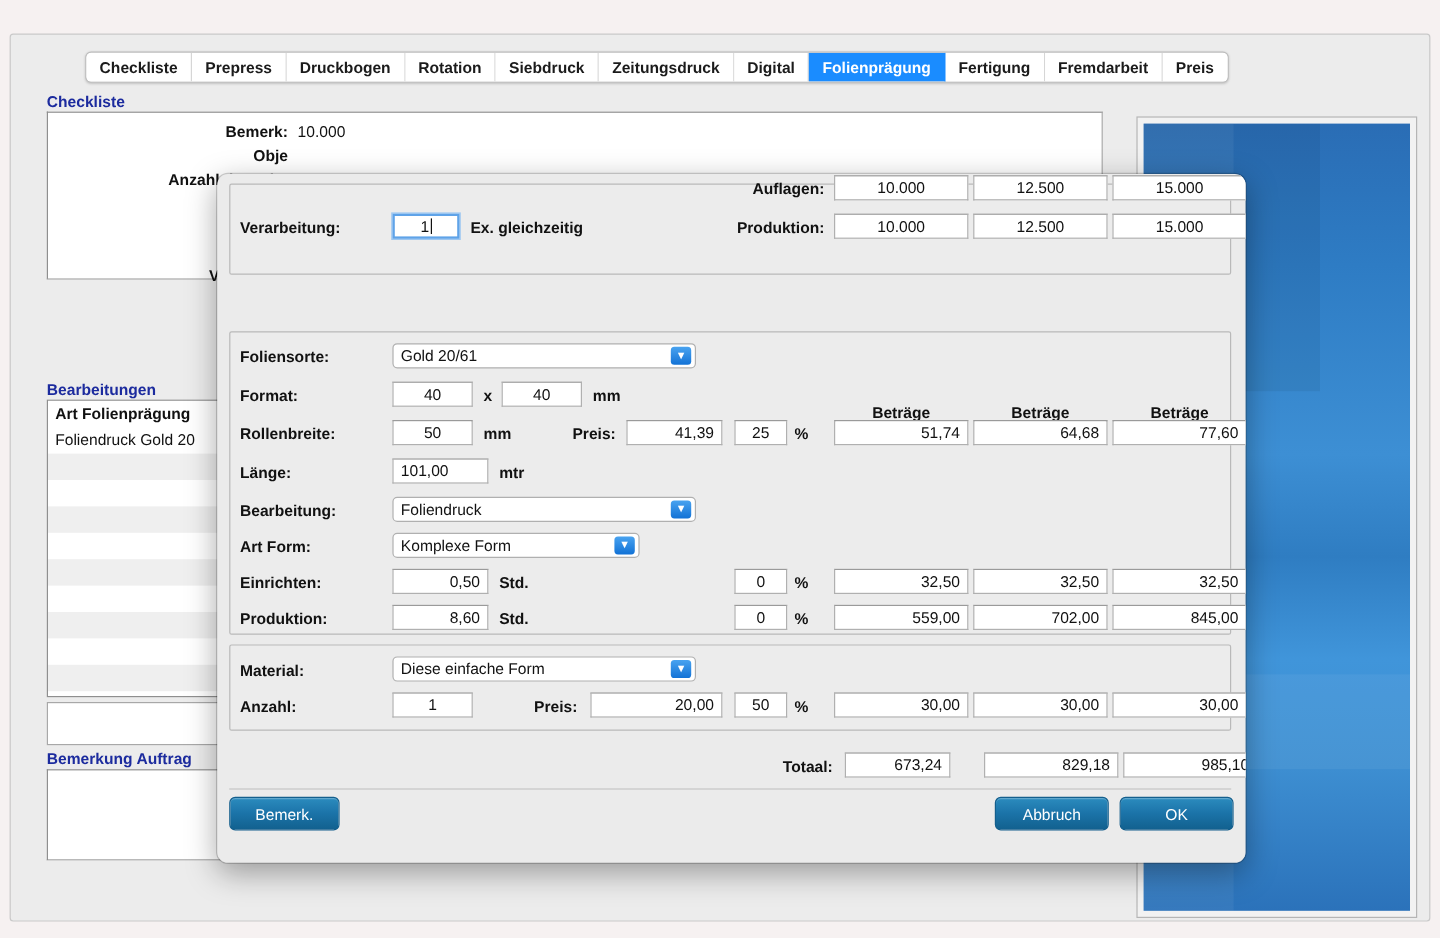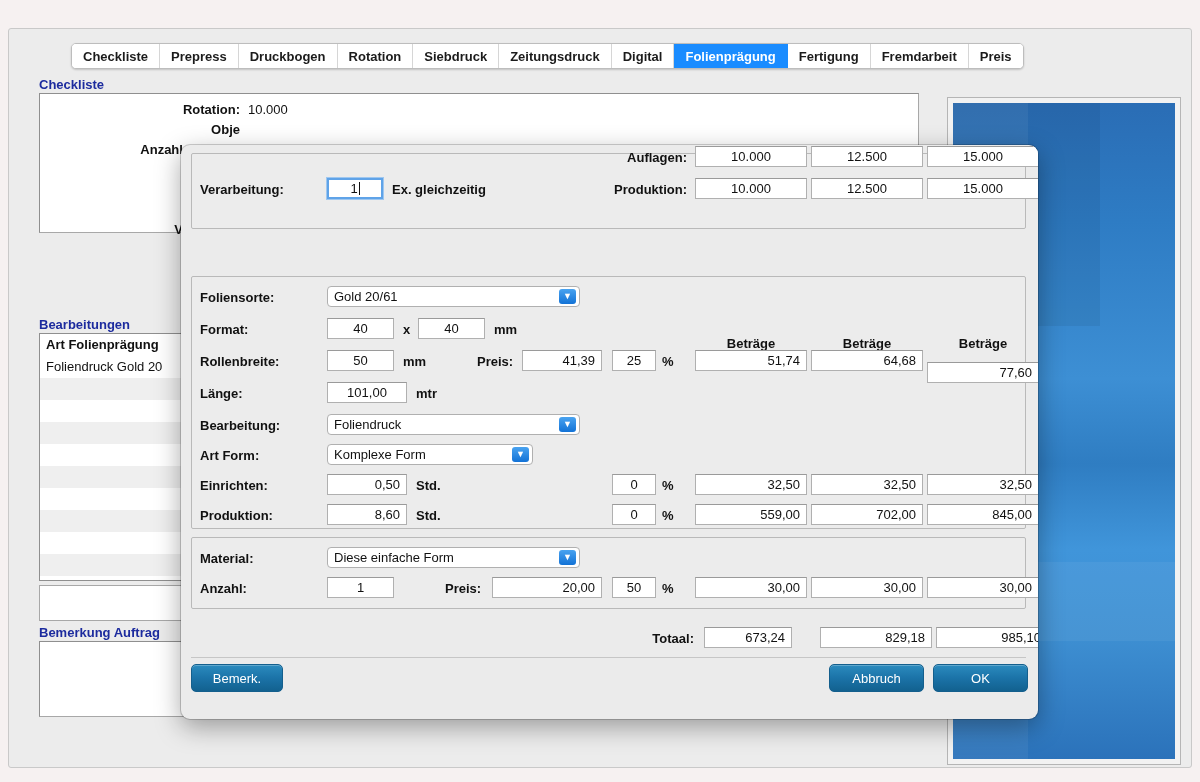--- a/index.html
+++ b/index.html
@@ -189,21 +189,20 @@
 
   .fld {
     position: absolute;
     background: #ffffff;
     border: 1px solid #b0b0b0;
     border-top-color: #9a9a9a;
     height: 21px;
     font-size: 13px; color: #111;
     display: flex; align-items: center;
     padding: 0 6px;
-    justify-content: center;
   }
   .fld.c { justify-content: center; }
   .fld.r { justify-content: flex-end; }
   .fld.focus {
     border: 2px solid #5fa3e8;
     box-shadow: 0 0 0 1px #9ec7f0;
   }
   .caret {
     display: inline-block; width: 1px; height: 13px;
     background: #111; margin-left: 1px;
@@ -261,21 +260,21 @@
     <div class="tab active">Folienprägung</div>
     <div class="tab">Fertigung</div>
     <div class="tab">Fremdarbeit</div>
     <div class="tab">Preis</div>
   </div>
 
   <div class="sec-label" style="left:30px; top:48px;">Checkliste</div>
 
   <div class="bg-panel inset" style="left:30px; top:64px; width:880px; height:140px;">
     <div class="chk-row" style="top:8px; width:200px;">
-      <span>Rotation:</span>
+      <span>Bemerk:</span>
       <span class="val" style="position:absolute; left:208px;">10.000</span>
     </div>
     <div class="chk-row" style="top:28px; width:200px;">
       <span>Obje</span>
     </div>
     <div class="chk-row" style="top:48px; width:200px;">
       <span>Anzahl der seite</span>
     </div>
     <div class="chk-row" style="top:68px; width:200px;">
       <span>Papie</span>
@@ -398,21 +397,21 @@
         <div class="colhead" style="left:503px; top:59px; width:112px;">Beträge</div>
         <div class="colhead" style="left:619px; top:59px; width:112px;">Beträge</div>
         <div class="colhead" style="left:735px; top:59px; width:112px;">Beträge</div>
 
         <div class="fld r" style="left:503px; top:73px; width:112px;">
           <span>51,74</span>
         </div>
         <div class="fld r" style="left:619px; top:73px; width:112px;">
           <span>64,68</span>
         </div>
-        <div class="fld r" style="left:735px; top:73px; width:112px;margin-top:12px;">
+        <div class="fld r" style="left:735px; top:73px; width:112px;">
           <span>77,60</span>
         </div>
 
         <div class="lbl" style="left:8px; top:109px;">Länge:</div>
         <div class="fld" style="left:135px; top:105px; width:80px;">
           <span>101,00</span>
         </div>
         <div class="unit" style="left:224px; top:109px;">mtr</div>
 
         <div class="lbl" style="left:8px; top:141px;">Bearbeitung:</div>

